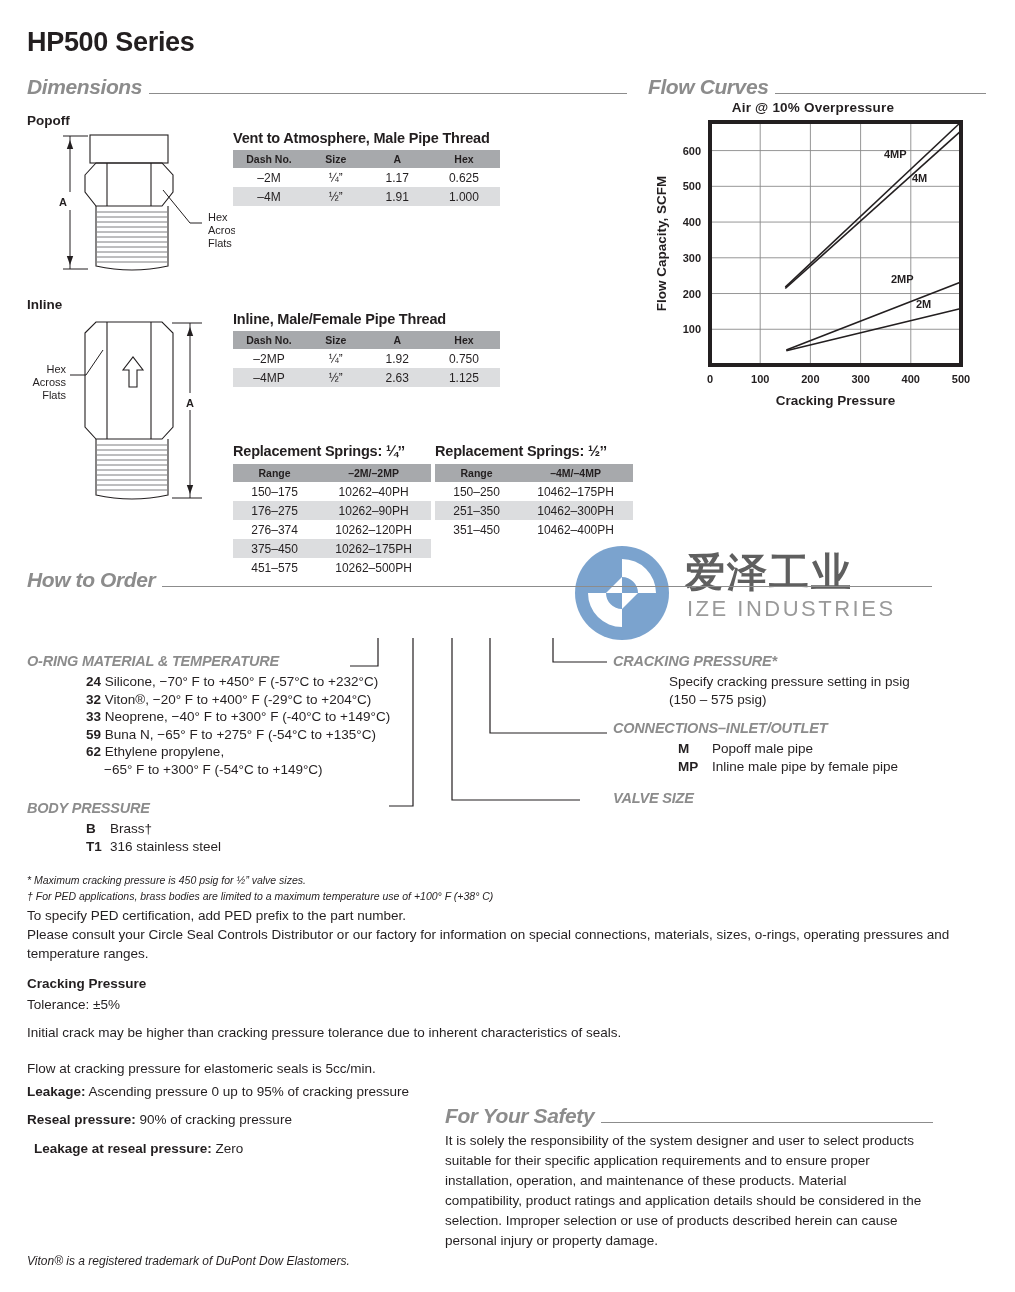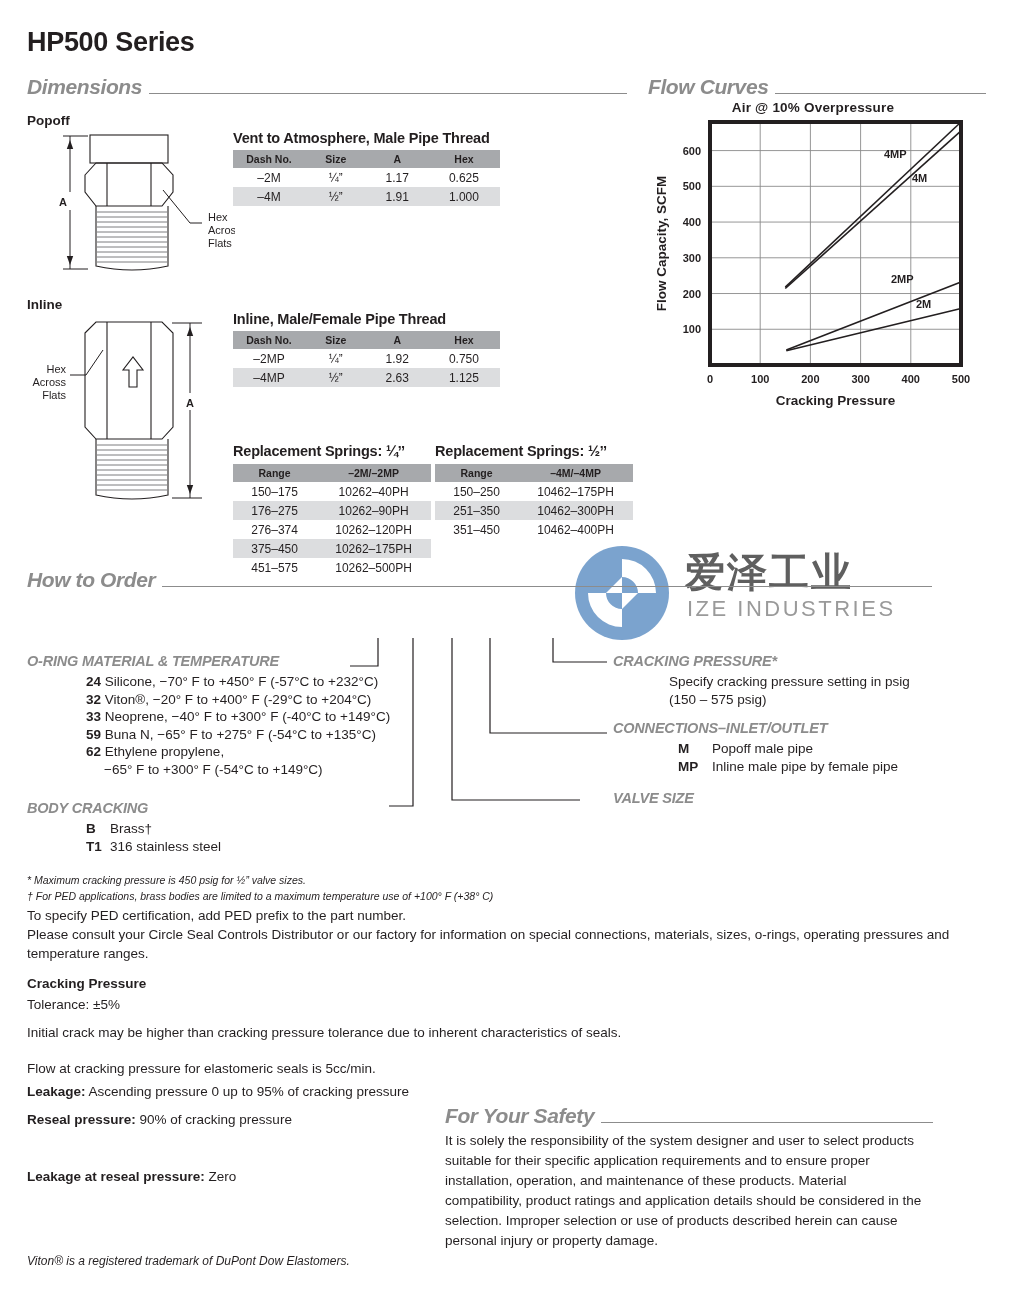--- a/index.html
+++ b/index.html
@@ -377,21 +377,21 @@
       <div class="opt-row"><b>24</b> <span>Silicone, −70° F to +450° F (-57°C to +232°C)</span></div>
       <div class="opt-row"><b>32</b> <span>Viton®, −20° F to +400° F (-29°C to +204°C)</span></div>
       <div class="opt-row"><b>33</b> <span>Neoprene, −40° F to +300° F (-40°C to +149°C)</span></div>
       <div class="opt-row"><b>59</b> <span>Buna N, −65° F to +275° F (-54°C to +135°C)</span></div>
       <div class="opt-row"><b>62</b> <span>Ethylene propylene,</span></div>
       <div class="opt-row" style="padding-left:18px;"><span>−65° F to +300° F (-54°C to +149°C)</span></div>
     </div>
   </div>
 
   <div class="block" style="left:27px; top:800px;">
-    <div class="cat-head">BODY CRACKING</div>
+    <div class="cat-head">BODY PRESSURE</div>
     <div style="margin-top:4px; padding-left:18px;">
       <div class="opt-row"><b style="display:inline-block;width:24px;">B</b><span>Brass†</span></div>
       <div class="opt-row"><b style="display:inline-block;width:24px;">T1</b><span>316 stainless steel</span></div>
     </div>
   </div>
 
   <div class="block" style="left:613px; top:653px;">
     <div class="cat-head">CRACKING PRESSURE*</div>
     <div style="margin-top:4px; padding-left:15px;">
       <div class="opt-row">Specify cracking pressure setting in psig</div>
@@ -417,21 +417,21 @@
   <div class="para" style="left:27px; top:906px; width:930px;">To specify PED certification, add PED prefix to the part number.</div>
   <div class="para" style="left:27px; top:925px; width:930px;">Please consult your Circle Seal Controls Distributor or our factory for information on special connections, materials, sizes, o-rings, operating pressures and temperature ranges.</div>
 
   <div class="bold-head" style="left:27px; top:976px;">Cracking Pressure</div>
   <div class="para" style="left:27px; top:995px;">Tolerance: ±5%</div>
   <div class="para" style="left:27px; top:1023px; width:700px;">Initial crack may be higher than cracking pressure tolerance due to inherent characteristics of seals.</div>
   <div class="para" style="left:27px; top:1059px; width:700px;">Flow at cracking pressure for elastomeric seals is 5cc/min.</div>
 
   <div class="para" style="left:27px; top:1082px;"><b>Leakage:</b><span> Ascending pressure 0 up to 95% of cracking pressure</span></div>
   <div class="para" style="left:27px; top:1110px;"><b>Reseal pressure:</b><span> 90% of cracking pressure</span></div>
-  <div class="para" style="left:27px; top:1139px;margin-top:28px;"><b>Leakage at reseal pressure:</b><span> Zero</span></div>
+  <div class="para" style="left:34px; top:1139px;"><b>Leakage at reseal pressure:</b><span> Zero</span></div>
 
   <div class="sec-wrap" style="left:445px; top:1104px; width:488px;">
     <span class="sec-head">For Your Safety</span>
     <span class="line"></span>
   </div>
   <div class="para" style="left:445px; top:1131px; width:478px; line-height:20px;">It is solely the responsibility of the system designer and user to select products suitable for their specific application requirements and to ensure proper installation, operation, and maintenance of these products. Material compatibility, product ratings and application details should be considered in the selection. Improper selection or use of products described herein can cause personal injury or property damage.</div>
 
   <div class="fn" style="left:27px; top:1254px; font-size:12px;">Viton® is a registered trademark of DuPont Dow Elastomers.</div>
 
 </div>

